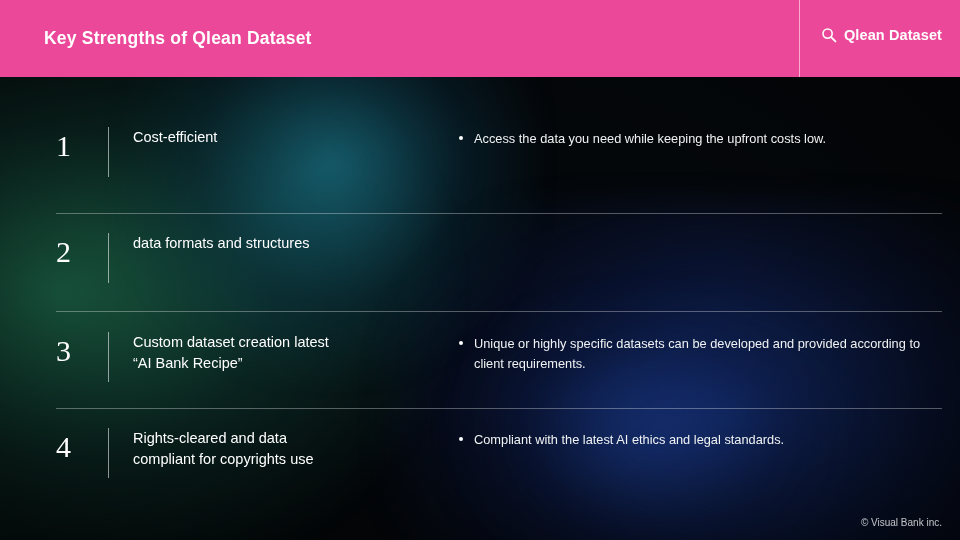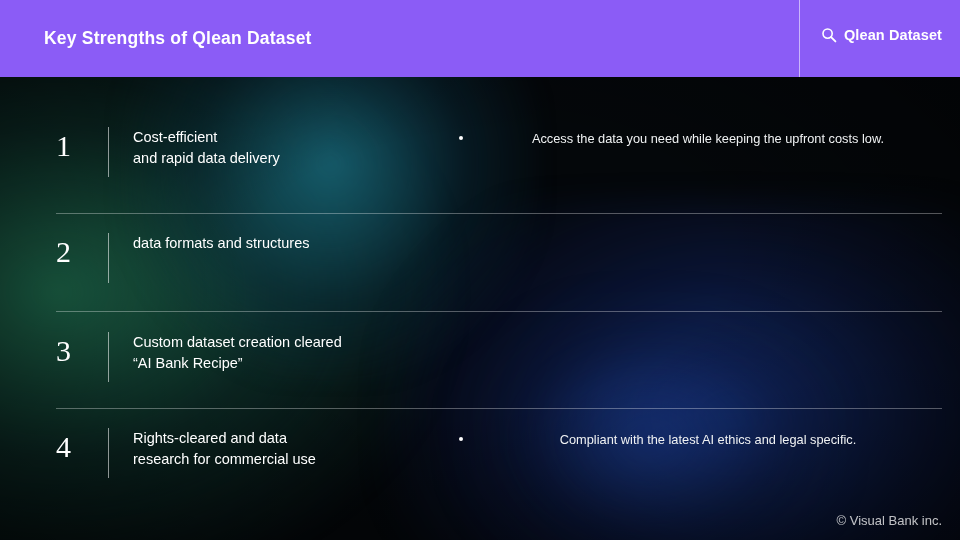--- a/index.html
+++ b/index.html
@@ -68,21 +68,21 @@
     inset: 0;
     background: radial-gradient(ellipse at 50% 50%, rgba(0,0,0,0) 35%, rgba(0,0,0,0.55) 100%);
   }
 
   
   .header {
     position: absolute;
     left: 0; top: 0;
     width: 960px;
     height: 77px;
-    background: #8b5cf6;
+    background: #ec4899;
     z-index: 5;
   }
   .header-title {
     position: absolute;
     left: 44px;
     top: 28px;
     font-size: 17.5px;
     font-weight: bold;
     letter-spacing: 0.2px;
     color: #ffffff;
@@ -170,37 +170,36 @@
     padding-top: 2px;
   }
   .bullet {
     position: relative;
     padding-left: 17px;
     font-size: 12.8px;
     line-height: 1.55;
     color: #f0f2f3;
     margin-bottom: 3px;
     font-weight: normal;
-    text-align: center;
   }
   .bullet::before {
     content: "";
     position: absolute;
     left: 2px;
     top: 7px;
     width: 4px;
     height: 4px;
     border-radius: 50%;
     background: #ffffff;
   }
   .footer {
     position: absolute;
     right: 18px;
     bottom: 12px;
-    font-size: 13px;
+    font-size: 10px;
     color: rgba(255,255,255,0.75);
     z-index: 6;
   }
 </style>
 </head>
 <body>
 
 <div class="slide">
   <div class="bg-base"></div>
   <div class="bg-green"></div>
@@ -223,21 +222,20 @@
     </div>
   </div>
 
   <div class="content">
 
     <div class="row" style="top: 50px;">
       <div class="num">1</div>
       <div class="vbar"></div>
       <div class="title">
         <div>Cost-efficient</div>
-        <div>and rapid data delivery</div>
       </div>
       <div class="bullets">
         <div class="bullet">Access the data you need while keeping the upfront costs low.</div>
       </div>
     </div>
 
     <div class="row-sep" style="top: 136px;"></div>
 
     <div class="row" style="top: 156px;">
       <div class="num">2</div>
@@ -246,35 +244,38 @@
         <div>data formats and structures</div>
       </div>
     </div>
 
     <div class="row-sep" style="top: 234px;"></div>
 
     <div class="row" style="top: 255px;">
       <div class="num">3</div>
       <div class="vbar"></div>
       <div class="title">
-        <div>Custom dataset creation cleared</div>
+        <div>Custom dataset creation latest</div>
         <div>“AI Bank Recipe”</div>
+      </div>
+      <div class="bullets">
+        <div class="bullet">Unique or highly specific datasets can be developed and provided according to client requirements.</div>
       </div>
     </div>
 
     <div class="row-sep" style="top: 331px;"></div>
 
     <div class="row" style="top: 351px;">
       <div class="num">4</div>
       <div class="vbar"></div>
       <div class="title">
         <div>Rights-cleared and data</div>
-        <div>research for commercial use</div>
+        <div>compliant for copyrights use</div>
       </div>
       <div class="bullets">
-        <div class="bullet">Compliant with the latest AI ethics and legal specific.</div>
+        <div class="bullet">Compliant with the latest AI ethics and legal standards.</div>
       </div>
     </div>
 
   </div>
 
   <div class="footer">© Visual Bank inc.</div>
 </div>
 
 </body></html>

